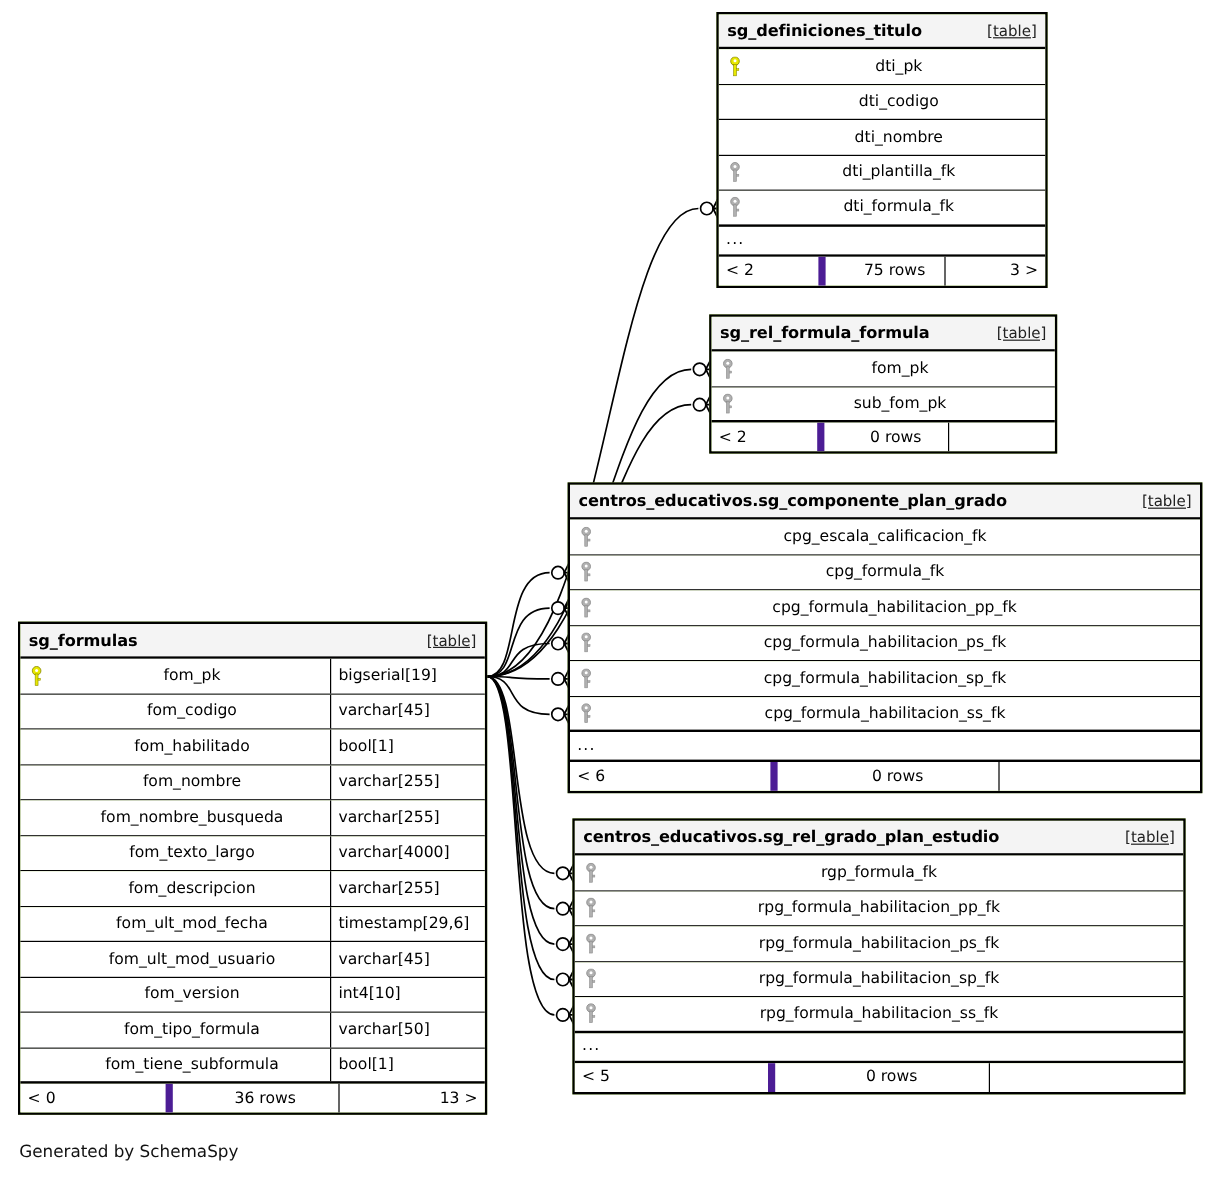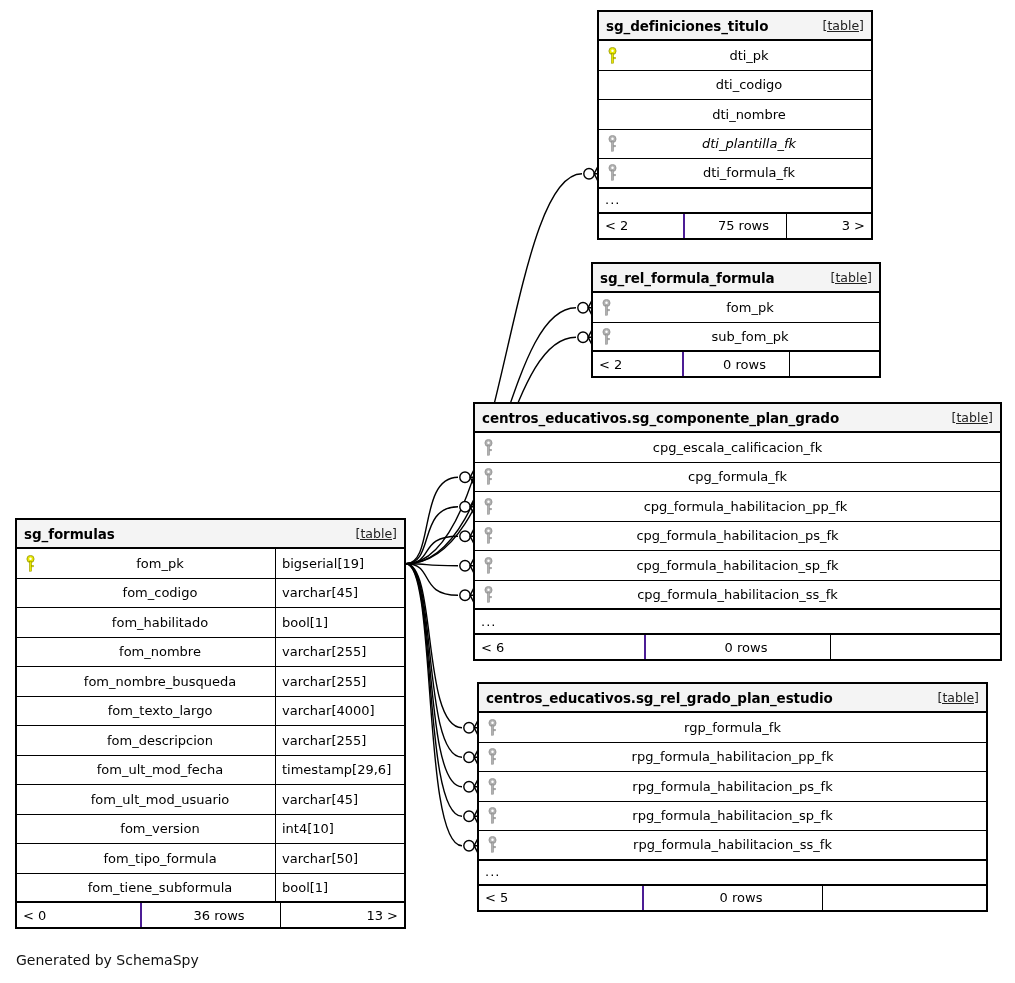--- a/index.html
+++ b/index.html
@@ -106,21 +106,21 @@
   .foot-cell{
     box-sizing:border-box;
     display:flex;align-items:center;
     font-size:13px;
     padding:0 6px;
     height:100%;
     overflow:hidden;
     white-space:nowrap;
   }
   .foot-left{flex:1 1 0;justify-content:flex-start;}
-  .foot-mid{flex:1 1 0;justify-content:center;border-left:2px solid #4c1d95;border-right:1px solid #000000;padding-left:22px;}
+  .foot-mid{flex:1 1 0;justify-content:center;border-left:6px solid #4c1d95;border-right:1px solid #000000;padding-left:22px;}
   .foot-right{flex:1 1 0;justify-content:flex-end;}
 
   
   .keyicon{display:block;width:9px;height:17px;}
 
   
   #credit{
     position:absolute;
     left:16px;top:952px;
     font-size:14px;
@@ -270,21 +270,21 @@
           <span class="col-name">dti_pk</span>
         </div>
         <div class="col-row" style="height: 29.5px;">
           <span class="col-key"></span>
           <span class="col-name">dti_codigo</span>
         </div>
         <div class="col-row" style="height: 29.5px;">
           <span class="col-key"></span>
           <span class="col-name">dti_nombre</span>
         </div>
-        <div class="col-row" style="height: 29.5px; font-style: italic;">
+        <div class="col-row" style="height: 29.5px;">
           <span class="col-key">
             <svg class="keyicon" viewBox="0 0 9 17" xmlns="http://www.w3.org/2000/svg">
               <circle cx="4.5" cy="4" r="3.6" fill="#b0b0b0" stroke="#8d8d8d" stroke-width="0.7"></circle>
               <circle cx="4.5" cy="3.7" r="1.25" fill="#ffffff"></circle>
               <rect x="3.3" y="6.6" width="2.4" height="9.6" fill="#b0b0b0" stroke="#8d8d8d" stroke-width="0.5"></rect>
               <rect x="5.7" y="10.2" width="2.0" height="1.7" fill="#b0b0b0" stroke="#8d8d8d" stroke-width="0.4"></rect>
             </svg>
           </span>
           <span class="col-name">dti_plantilla_fk</span>
         </div>

